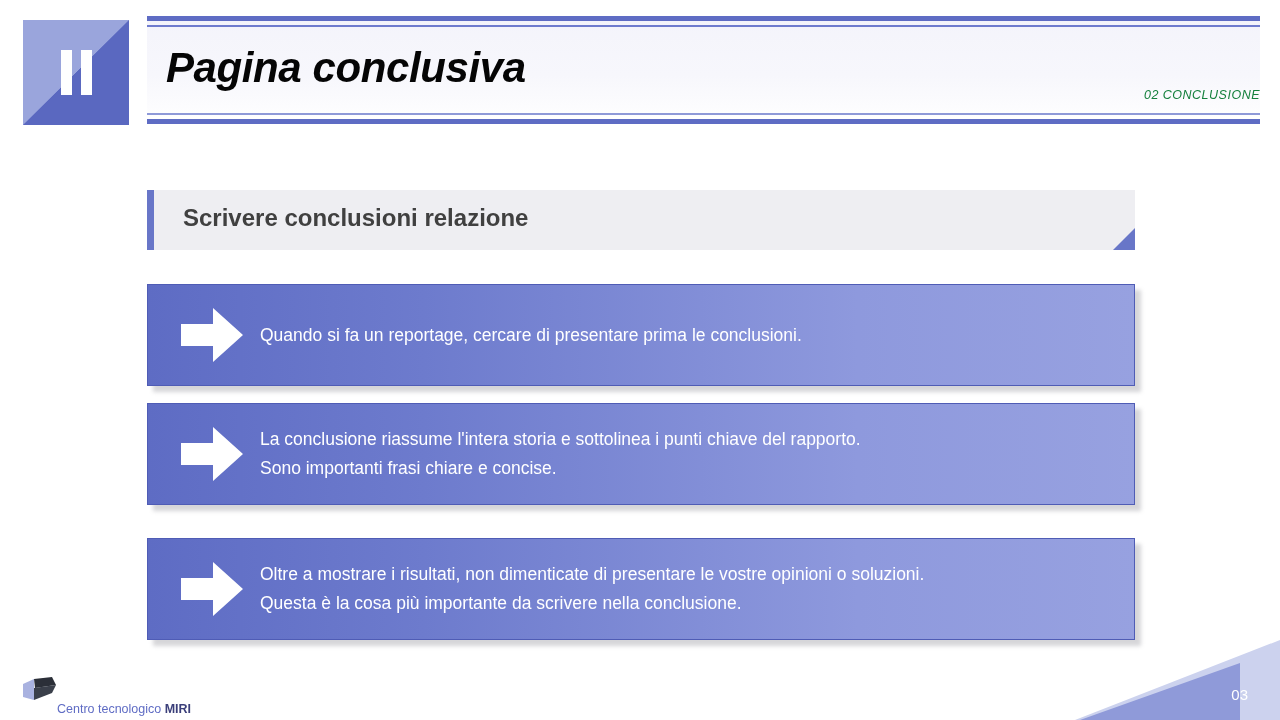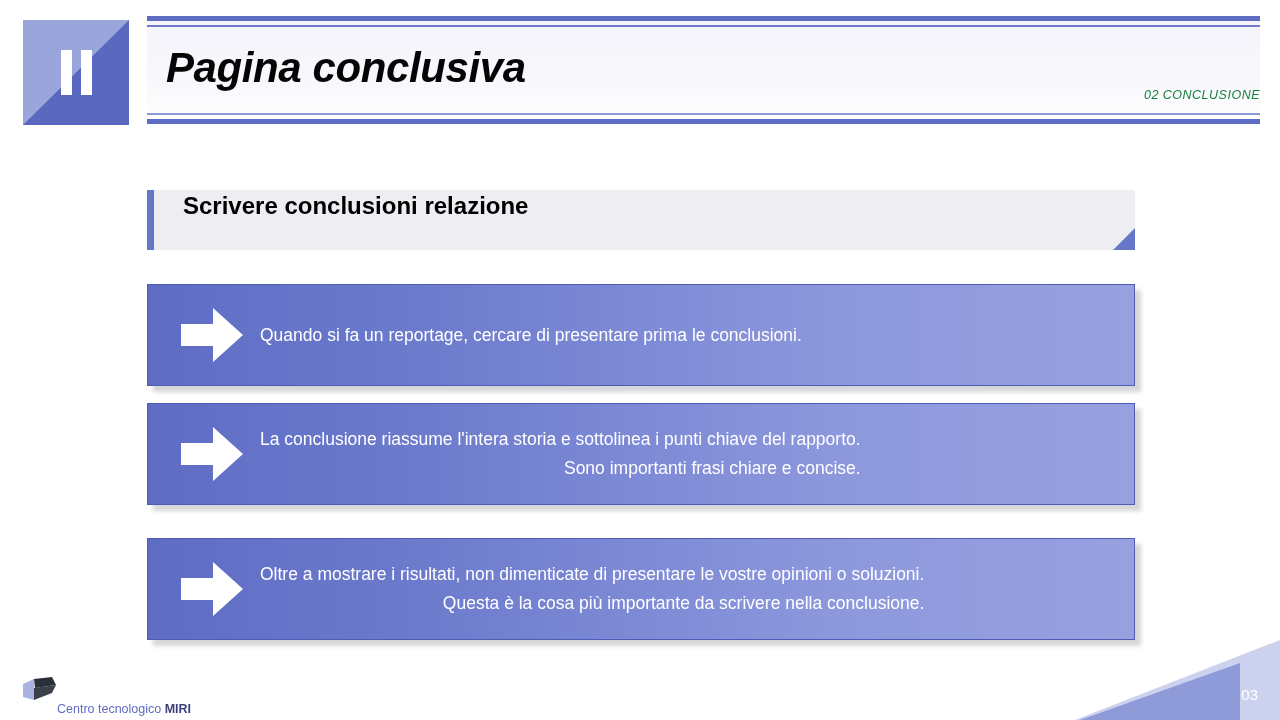--- a/index.html
+++ b/index.html
@@ -109,24 +109,24 @@
   }
   .section-bar-fold {
     position: absolute;
     left: 1113px; top: 228px;
     width: 0; height: 0;
     border-left: 22px solid transparent;
     border-bottom: 22px solid #6876c8;
   }
   .section-bar-label {
     position: absolute;
-    left: 183px; top: 192px;
+    left: 183px; top: 204px;
     font-size: 24px;
     font-weight: bold;
-    color: #000000;
+    color: #404040;
     white-space: nowrap;
   }
 
   
   .card {
     position: absolute;
     left: 147px;
     width: 988px;
     height: 102px;
     background: linear-gradient(to right, #5e6cc4 0%, #6d7bcd 28%, #8e99dd 72%, #97a1e0 100%);
@@ -149,21 +149,21 @@
   .card-text {
     position: absolute;
     left: 112px;
     top: 50%;
     transform: translateY(-50%);
     color: #ffffff;
     font-size: 17.5px;
     line-height: 29px;
     white-space: nowrap;
   }
-  .card-text .line { display: block; text-align: right; }
+  .card-text .line { display: block; }
 
   
   .footer-logo {
     position: absolute;
     left: 22px; top: 676px;
     width: 36px; height: 30px;
   }
   .footer-brand {
     position: absolute;
     left: 57px; top: 684px;
@@ -192,21 +192,21 @@
   }
   .corner-tri-front {
     position: absolute;
     right: 40px; bottom: 0;
     width: 0; height: 0;
     border-left: 160px solid transparent;
     border-bottom: 57px solid #8f9ad9;
   }
   .page-number {
     position: absolute;
-    right: 22px; bottom: 17px;
+    right: 32px; bottom: 17px;
     font-size: 15px;
     color: #ffffff;
     z-index: 3;
   }
 </style>
 </head>
 <body>
 
 <div class="header-zone">
 

